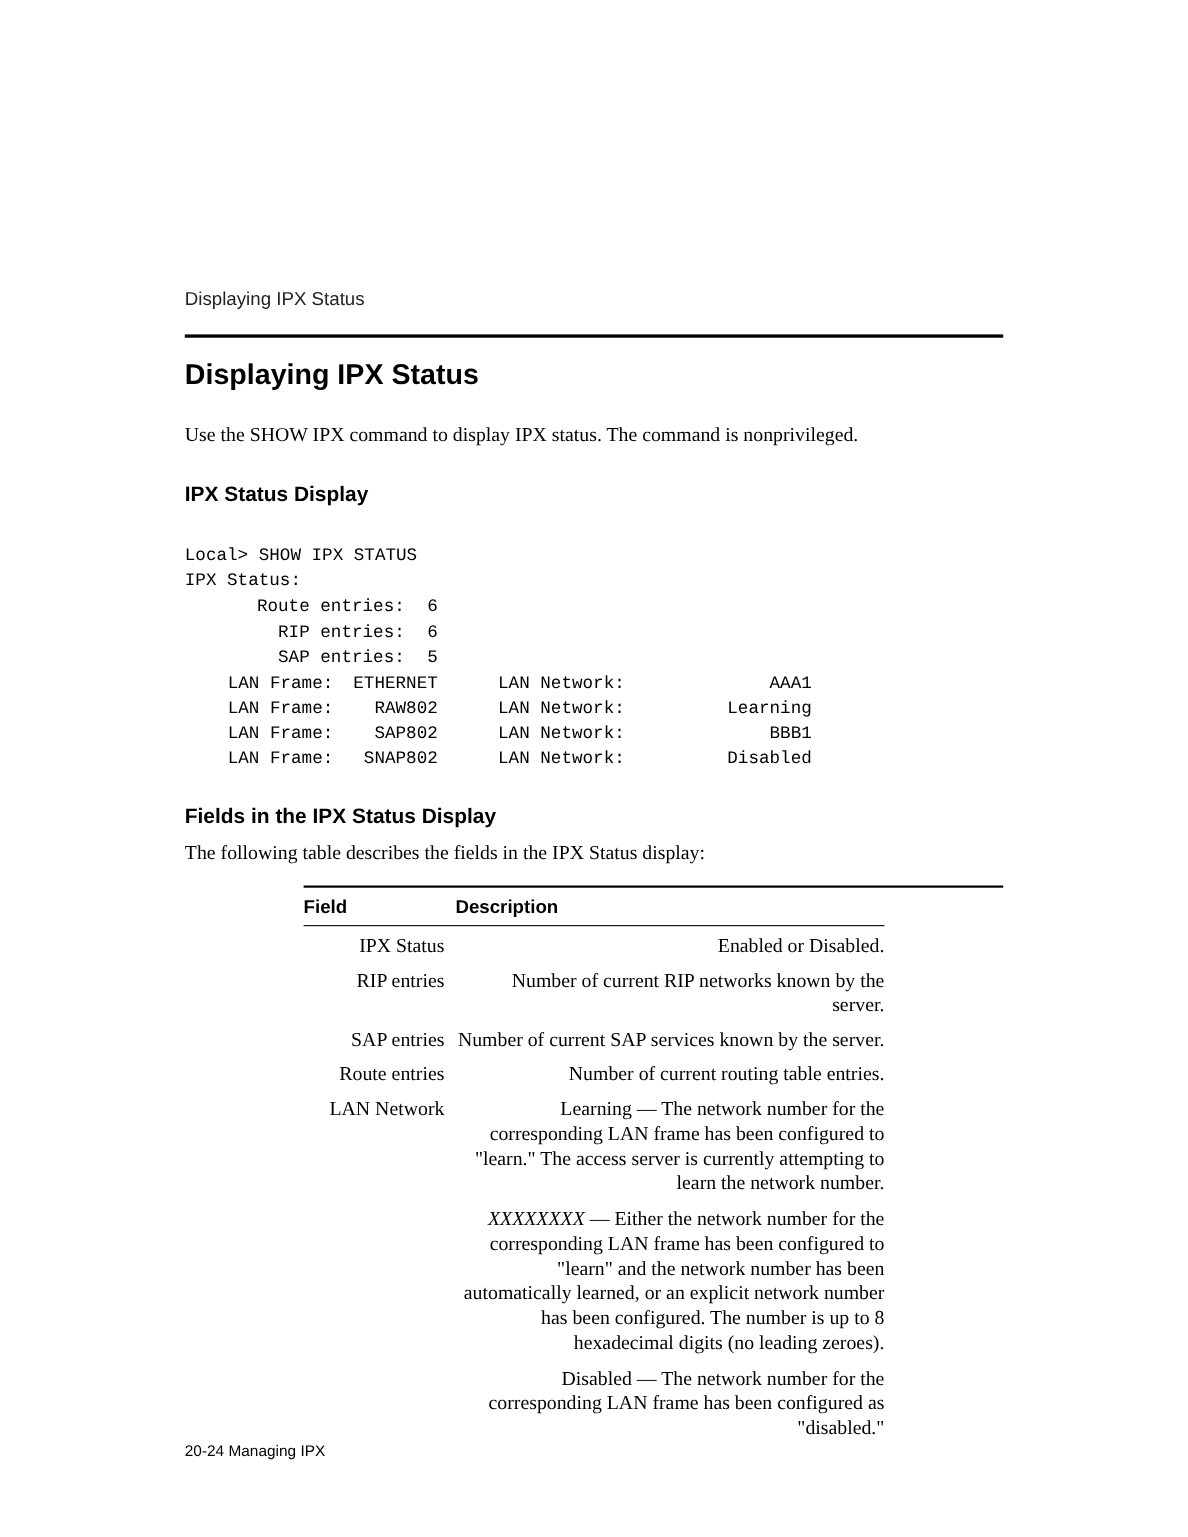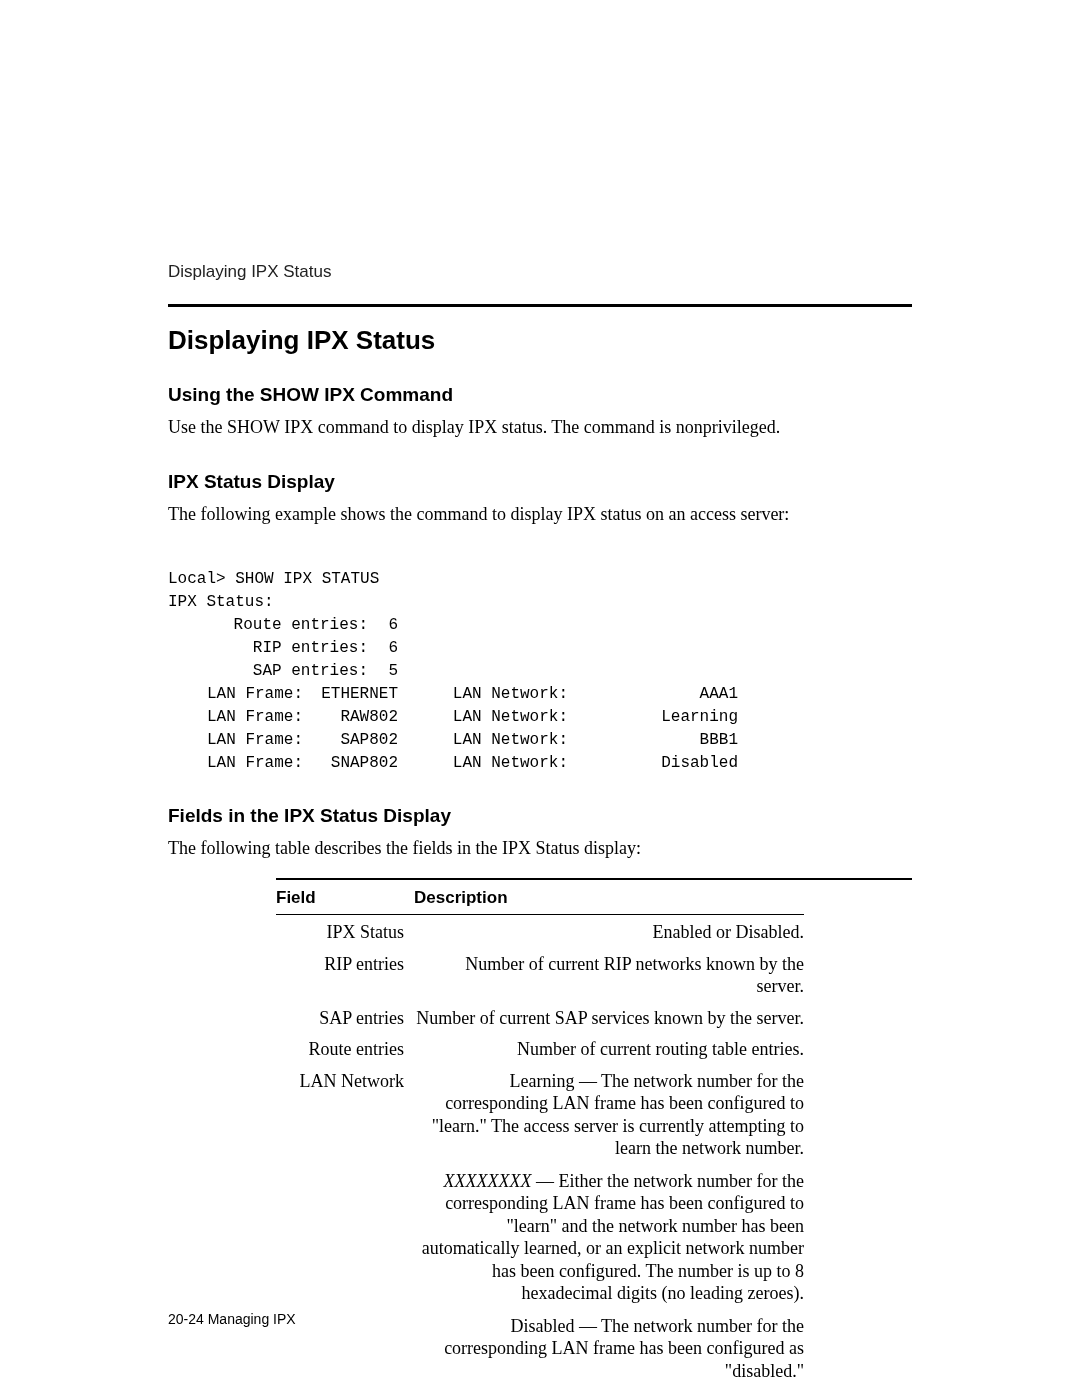--- a/index.html
+++ b/index.html
@@ -125,25 +125,23 @@
 </head>
 <body>
 
 <div class="page">
 
   <div class="running-head">Displaying IPX Status</div>
   <hr class="thick-rule">
 
   <h1 class="h1">Displaying IPX Status</h1>
 
-  <h2 class="h2">Using the SHOW IPX Command</h2>
   <p class="body-text body-indent">Use the SHOW IPX command to display IPX status. The command is nonprivileged.</p>
 
   <h2 class="h2">IPX Status Display</h2>
-  <p class="body-text-tight body-indent">The following example shows the command to display IPX status on an access server:</p>
 
   <div class="pre-block body-indent">
 <span>Local&gt; </span><span class="bold">SHOW IPX STATUS</span>
 <span>IPX Status:</span>
 <span class="pre-row"><span class="pre-cell" style="width:200px">Route entries:</span><span class="pre-cell" style="width:30px;text-align:right">6</span></span><span class="pre-row"><span class="pre-cell" style="width:200px">RIP entries:</span><span class="pre-cell" style="width:30px;text-align:right">6</span></span><span class="pre-row"><span class="pre-cell" style="width:200px">SAP entries:</span><span class="pre-cell" style="width:30px;text-align:right">5</span></span><span class="pre-row"><span class="pre-cell" style="width:135px">LAN Frame:</span><span class="pre-cell" style="width:95px;text-align:right">ETHERNET</span><span class="pre-cell" style="width:170px;text-align:right">LAN Network:</span><span class="pre-cell" style="width:170px;text-align:right">AAA1</span></span><span class="pre-row"><span class="pre-cell" style="width:135px">LAN Frame:</span><span class="pre-cell" style="width:95px;text-align:right">RAW802</span><span class="pre-cell" style="width:170px;text-align:right">LAN Network:</span><span class="pre-cell" style="width:170px;text-align:right">Learning</span></span><span class="pre-row"><span class="pre-cell" style="width:135px">LAN Frame:</span><span class="pre-cell" style="width:95px;text-align:right">SAP802</span><span class="pre-cell" style="width:170px;text-align:right">LAN Network:</span><span class="pre-cell" style="width:170px;text-align:right">BBB1</span></span><span class="pre-row"><span class="pre-cell" style="width:135px">LAN Frame:</span><span class="pre-cell" style="width:95px;text-align:right">SNAP802</span><span class="pre-cell" style="width:170px;text-align:right">LAN Network:</span><span class="pre-cell" style="width:170px;text-align:right">Disabled</span></span></div>
 
   <h2 class="h2">Fields in the IPX Status Display</h2>
   <p class="body-text-tight body-indent">The following table describes the fields in the IPX Status display:</p>
 
   <div class="body-indent">

